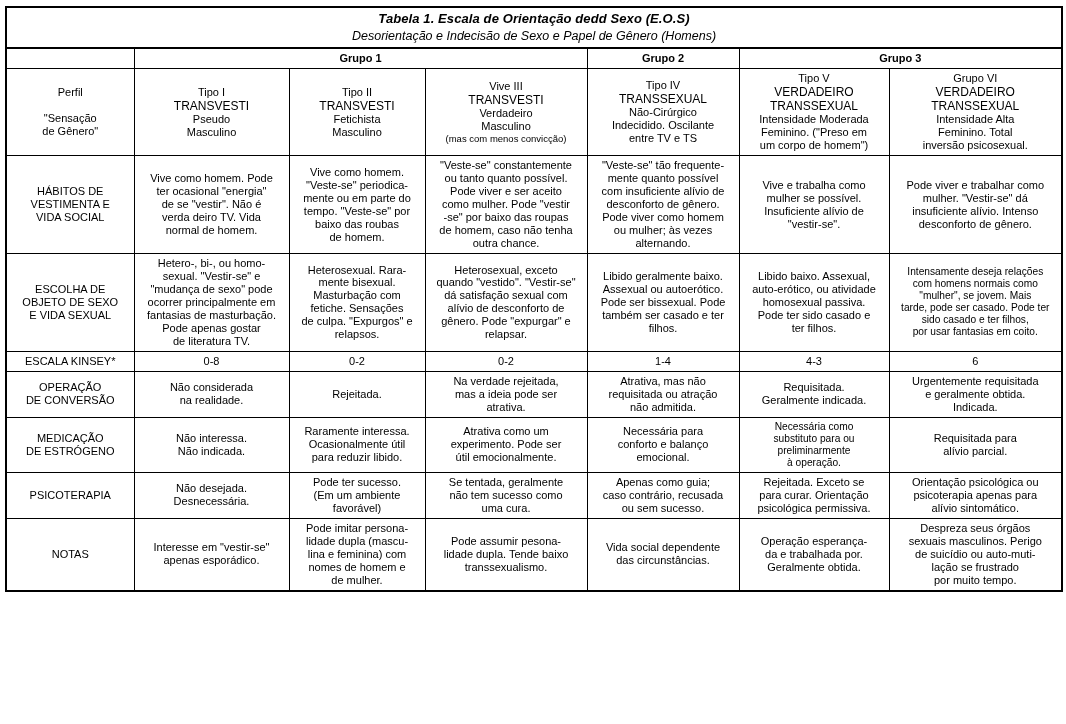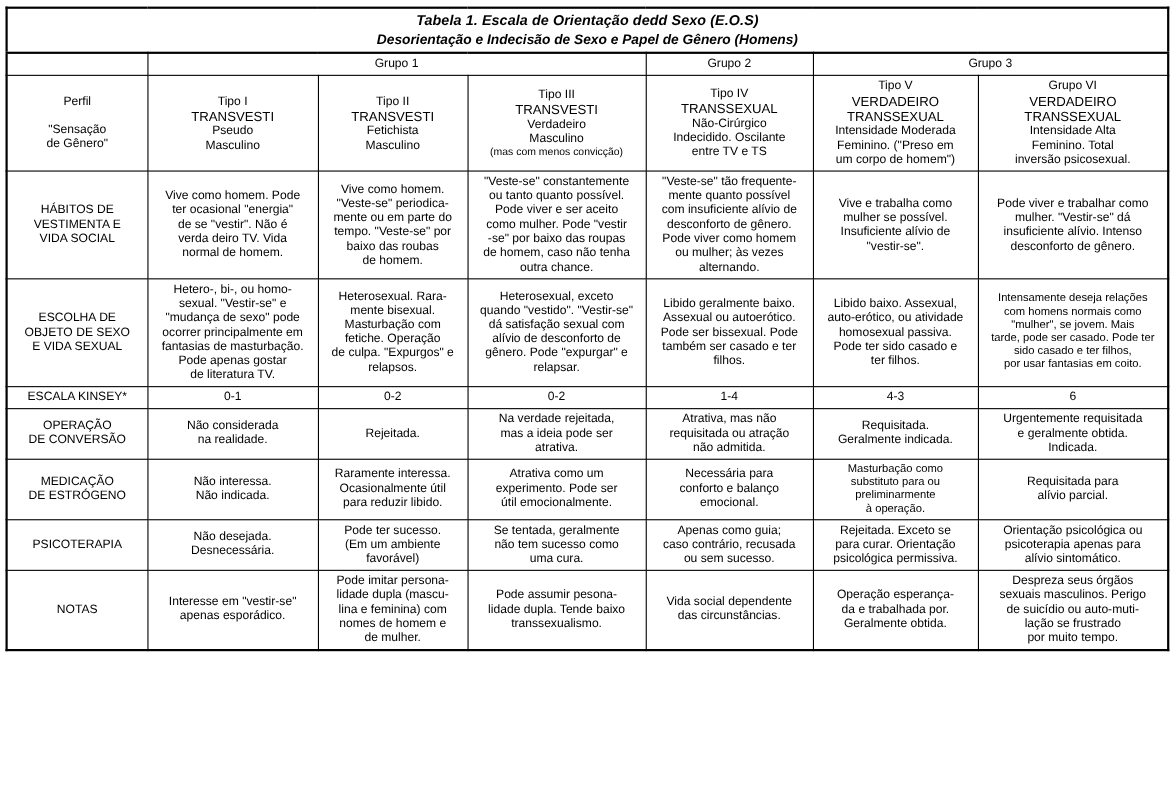--- a/index.html
+++ b/index.html
@@ -45,27 +45,27 @@
     border-bottom: 2px solid #000 !important;
     padding: 7px 4px 8px 4px;
   }
   .title-line1 {
     font-weight: bold;
     font-style: italic;
     font-size: 13px;
     letter-spacing: .1px;
   }
   .title-line2 {
-    font-weight: bold;
+    font-weight: normal;
     font-style: italic;
     font-size: 12.5px;
     margin-top: 3px;
   }
   .group-head {
-    font-weight: normal;
+    font-weight: bold;
     font-size: 12.5px;
     padding: 7px 4px;
     margin-top: 45px;
   }
   .profile-cell {
     font-size: 11.5px;
     line-height: 1.5;
     padding: 8px 4px;
   }
   .type-head {
@@ -143,21 +143,21 @@
         </td>
 
         <td class="type-head">
           <div>Tipo II</div>
           <div class="tname nb">TRANSVESTI</div>
           <div>Fetichista</div>
           <div class="nb">Masculino</div>
         </td>
 
         <td class="type-head">
-          <div>Tipo III</div>
+          <div>Vive III</div>
           <div class="tname nb">TRANSVESTI</div>
           <div>Verdadeiro</div>
           <div class="nb">Masculino</div>
           <div class="small">(mas com menos convicção)</div>
         </td>
 
         <td class="type-head">
           <div>Tipo IV</div>
           <div class="tname nb">TRANSSEXUAL</div>
           <div>Não-Cirúrgico</div>
@@ -230,21 +230,21 @@
         <td class="cellbody nb">Hetero-, bi-, ou homo-
 sexual. "Vestir-se" e
 "mudança de sexo" pode
 ocorrer principalmente em
 fantasias de masturbação.
 Pode apenas gostar
 de literatura TV.</td>
         <td class="cellbody nb">Heterosexual. Rara-
 mente bisexual.
 Masturbação com
-fetiche. Operação
+fetiche. Sensações
 de culpa. "Expurgos" e
 relapsos.</td>
         <td class="cellbody nb">Heterosexual, exceto
 quando "vestido". "Vestir-se"
 dá satisfação sexual com
 alívio de desconforto de
 gênero. Pode "expurgar" e
 relapsar.</td>
         <td class="cellbody nb">Libido geralmente baixo.
 Assexual ou autoerótico.
@@ -259,21 +259,21 @@
         <td class="cellbody sm nb">Intensamente deseja relações
 com homens normais como
 "mulher", se jovem. Mais
 tarde, pode ser casado. Pode ter
 sido casado e ter filhos,
 por usar fantasias em coito.</td>
       </tr>
 
       <tr class="kinsey">
         <td class="rowlabel nb">ESCALA KINSEY*</td>
-        <td>0-1</td>
+        <td>0-8</td>
         <td>0-2</td>
         <td>0-2</td>
         <td>1-4</td>
         <td>4-3</td>
         <td>6</td>
       </tr>
 
       <tr>
         <td class="rowlabel nb">OPERAÇÃO
 DE CONVERSÃO</td>
@@ -300,21 +300,21 @@
 Não indicada.</td>
         <td class="cellbody nb">Raramente interessa.
 Ocasionalmente útil
 para reduzir libido.</td>
         <td class="cellbody nb">Atrativa como um
 experimento. Pode ser
 útil emocionalmente.</td>
         <td class="cellbody nb">Necessária para
 conforto e balanço
 emocional.</td>
-        <td class="cellbody sm nb">Masturbação como
+        <td class="cellbody sm nb">Necessária como
 substituto para ou
 preliminarmente
 à operação.</td>
         <td class="cellbody nb">Requisitada para
 alívio parcial.</td>
       </tr>
 
       <tr>
         <td class="rowlabel nb">PSICOTERAPIA</td>
         <td class="cellbody nb">Não desejada.

